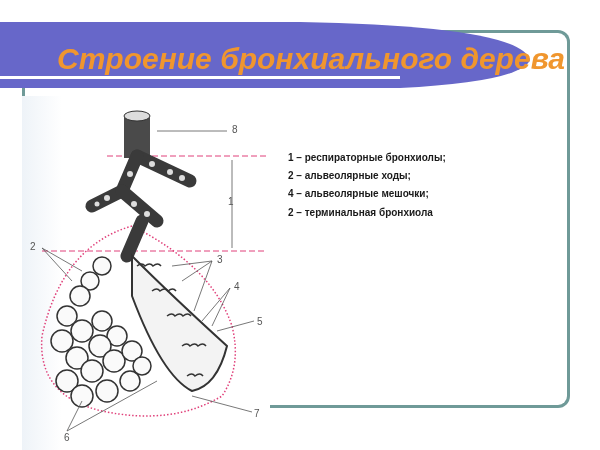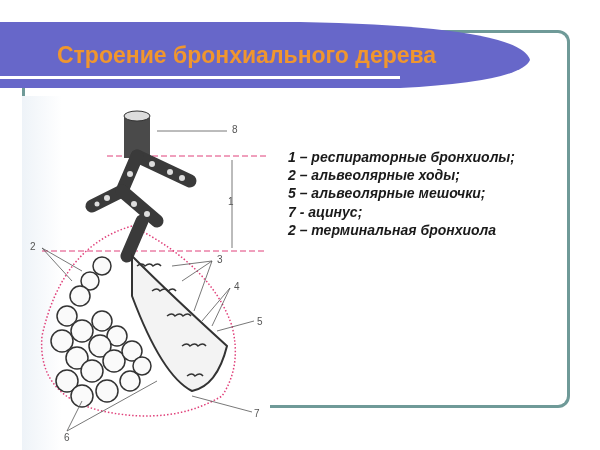--- a/index.html
+++ b/index.html
@@ -1,23 +1,23 @@
 <!DOCTYPE html>
 <html><head>
 <meta charset="utf-8">
 <style>
   html, body { margin:0; padding:0; }
   body { width:600px; height:450px; background:#ffffff; position:relative; overflow:hidden; font-family:"Liberation Sans", sans-serif; }
   .frame { position:absolute; left:22px; top:30px; width:548px; height:378px; border:3px solid #6f9a98; border-radius:0 12px 12px 0; border-left:none; box-sizing:border-box; }
   .frame-left { position:absolute; left:22px; top:88px; width:3px; height:8px; background:#6f9a98; }
   .title-band { position:absolute; left:0; top:12px; width:540px; height:78px; }
-  .title-text { position:absolute; left:57px; top:42px; font-size:23px; font-weight:bold; color:#f0962e; white-space:nowrap; letter-spacing:0px; }
+  .title-text { position:absolute; left:57px; top:42px; font-size:30px; font-weight:bold; color:#f0962e; white-space:nowrap; letter-spacing:0px;font-style:italic; }
   .diagram { position:absolute; left:22px; top:96px; width:248px; height:354px; background:linear-gradient(to right,#eef3f8 0px,#ffffff 40px); }
   .legend { position:absolute; left:288px; top:150px; width:270px; }
-  .legend-item { font-size:14px; font-weight:bold; color:#1a1a1a; line-height:15px; margin-bottom:3.2px; white-space:nowrap;font-style:italic; }
+  .legend-item { font-size:10px; font-weight:bold; color:#1a1a1a; line-height:15px; margin-bottom:3.2px; white-space:nowrap; }
   .legend-item .cont { display:block; padding-left:18px; }
   .lbl { position:absolute; font-size:10px; color:#555; }
 </style>
 </head>
 <body>
 
 <div class="frame"></div>
 <div class="frame-left"></div>
 
 <svg class="title-band" viewBox="0 0 540 78" width="540" height="78">
@@ -107,16 +107,15 @@
   <span class="lbl" style="left:195px;top:158px;">3</span>
   <span class="lbl" style="left:212px;top:185px;">4</span>
   <span class="lbl" style="left:235px;top:220px;">5</span>
   <span class="lbl" style="left:232px;top:312px;">7</span>
   <span class="lbl" style="left:42px;top:336px;">6</span>
 </div>
 
 <div class="legend">
   <div class="legend-item"><span>1 – респираторные бронхиолы;</span></div>
   <div class="legend-item"><span>2 – альвеолярные ходы;</span></div>
-  <div class="legend-item"><span>5 – альвеолярные мешочки;</span></div>
-  <div class="legend-item"><span>7 - ацинус;</span></div>
+  <div class="legend-item"><span>4 – альвеолярные мешочки;</span></div>
   <div class="legend-item"><span>2 – терминальная бронхиола</span></div>
 </div>
 
 </body></html>

